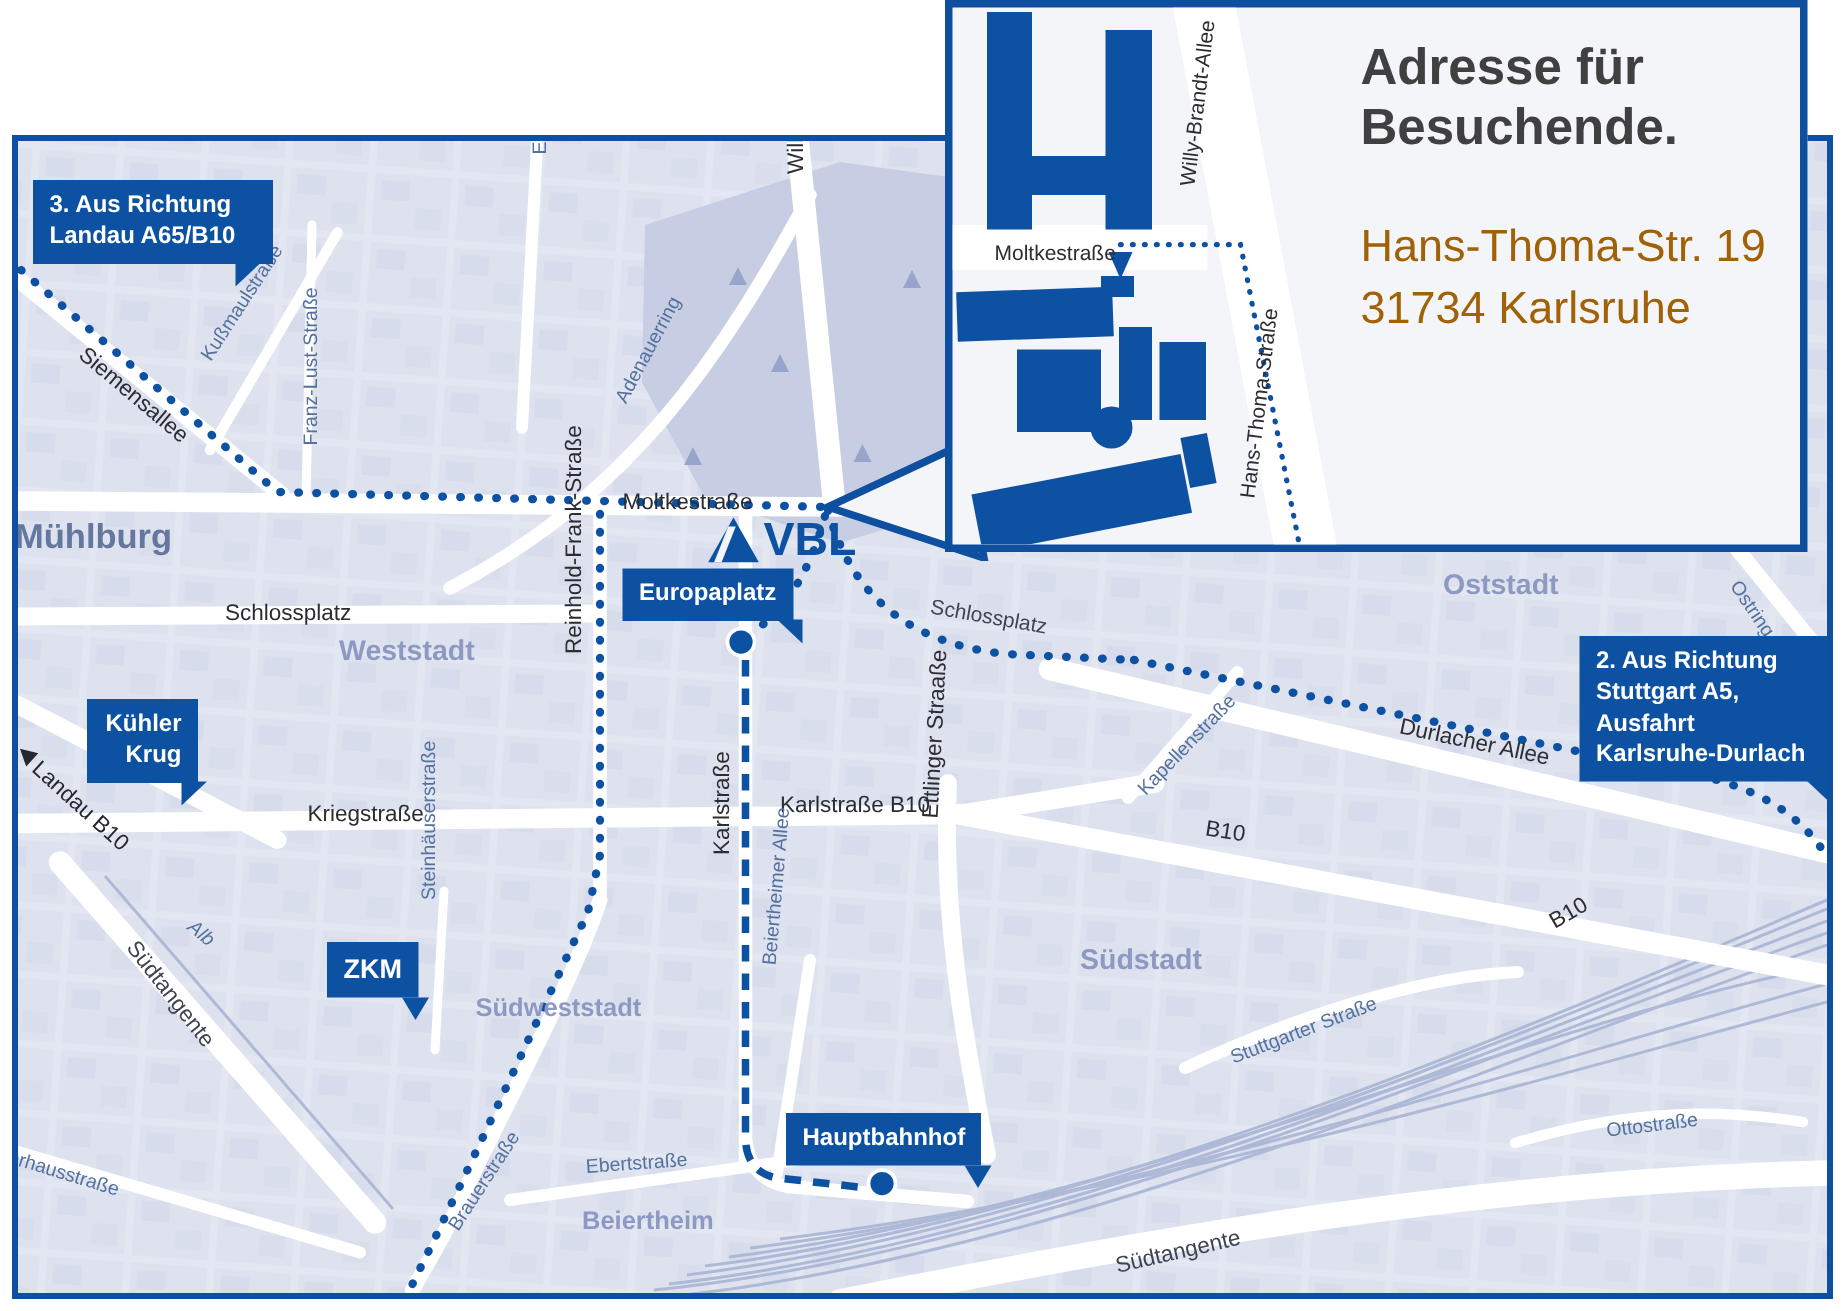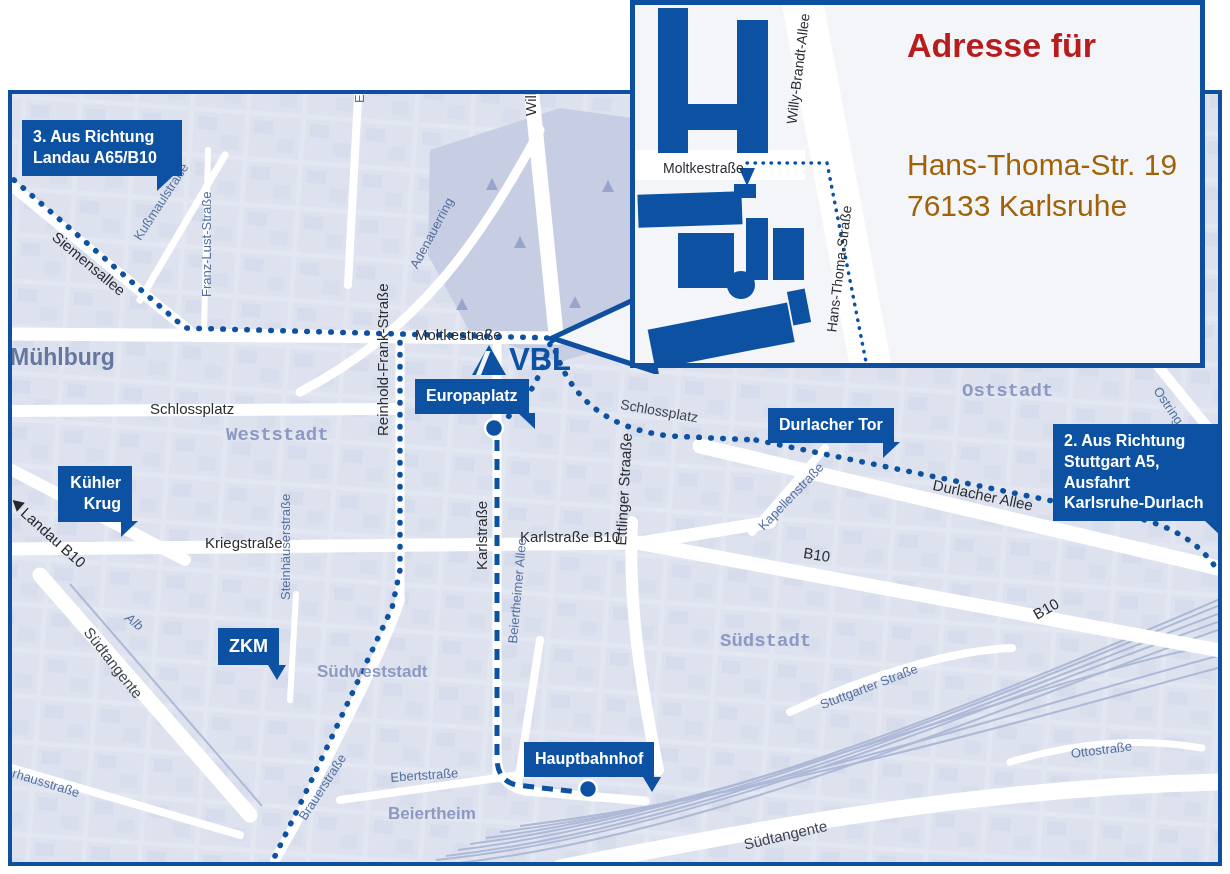--- a/index.html
+++ b/index.html
@@ -7,39 +7,39 @@
          font-family:"Liberation Sans",sans-serif;}
   
   .map-frame{position:absolute;left:8px;top:90px;width:1214px;height:776px;
              border:4px solid #0e4f9f;box-sizing:border-box;background:#e1e6f1;
              overflow:hidden;z-index:1;}
   .map-art{position:absolute;left:0;top:0;width:1206px;height:768px;}
   
   .lbl{position:absolute;white-space:nowrap;transform-origin:0 0;z-index:2;}
   .street{font-size:15px;color:#2b2d33;}
   .street-sm{font-size:13px;color:#54719f;}
-  .district{font-size:19px;font-weight:bold;color:#8d99c2;font-family:Liberation Mono, monospace;}
+  .district{font-size:19px;font-weight:bold;color:#8d99c2;}
   .district-sm{font-size:17px;font-weight:bold;color:#8d99c2;}
   .district-dk{font-size:23px;font-weight:bold;color:#66779f;}
   .italic{font-style:italic;}
   
   .callout{position:absolute;background:#0d52a2;color:#ffffff;font-weight:bold;
            font-size:16px;line-height:1.3;padding:7px 11px;z-index:3;}
   .callout::after{content:"";position:absolute;width:0;height:0;border-style:solid;bottom:-15px;}
   .tail-dl::after{border-width:16px 17px 0 0;border-color:#0d52a2 transparent transparent transparent;}
   .tail-dr::after{border-width:16px 0 0 17px;border-color:#0d52a2 transparent transparent transparent;}
   .tail-dn::after{border-width:15px 9px 0 9px;border-color:#0d52a2 transparent transparent transparent;}
   
   .vbl{position:absolute;display:flex;align-items:flex-end;gap:3px;z-index:3;}
   .vbl .word{font-size:31px;font-weight:bold;color:#0d52a2;letter-spacing:0px;line-height:1;}
   
   .inset{position:absolute;left:630px;top:0;width:575px;height:368px;box-sizing:border-box;
          background:#f3f5f9;border:5px solid #0e4f9f;z-index:5;overflow:hidden;}
   .inset-title{position:absolute;left:272px;top:20px;font-size:34px;line-height:1.18;
-               font-weight:bold;color:#b91c1c;z-index:6;}
+               font-weight:bold;color:#404040;z-index:6;}
   .inset-address{position:absolute;left:272px;top:140px;font-size:30px;line-height:1.35;
                  color:#a16207;z-index:6;}
   .inset .lbl{z-index:6;}
   .inset-street{font-size:14px;color:#2b2d33;}
   .tail-svg{position:absolute;left:540px;top:288px;width:130px;height:86px;z-index:4;}
 </style>
 </head>
 <body>
 
 <div class="stage">
@@ -185,23 +185,20 @@
     </div>
 
     <div class="callout tail-dn" style="left:206px;top:534px;font-size:18px">
       <span>ZKM</span>
     </div>
 
     <div class="callout tail-dr" style="left:403px;top:285px">
       <span>Europaplatz</span>
     </div>
 
-    <div class="callout tail-dl" style="left:756px;top:314px">
-      <span>Durlacher Tor</span>
-    </div>
 
     <div class="callout tail-dr" style="left:1041px;top:330px;width:146px">
       <span>2. Aus Richtung</span><br>
       <span>Stuttgart A5,</span><br>
       <span>Ausfahrt</span><br>
       <span>Karlsruhe-Durlach</span>
     </div>
 
 
     <div class="callout tail-dn" style="left:512px;top:648px">
@@ -244,20 +241,21 @@
       </g>
       <polygon points="109,168 125,168 117,186" fill="#0d52a2"></polygon>
     </svg>
 
     <span class="lbl inset-street" style="left:28px;top:155px">Moltkestraße</span>
     <span class="lbl inset-street" style="left:155px;top:8px;writing-mode:vertical-rl;transform:rotate(187deg);transform-origin:50% 50%">Willy-Brandt-Allee</span>
     <span class="lbl inset-street" style="left:196px;top:200px;writing-mode:vertical-rl;transform:rotate(187deg);transform-origin:50% 50%">Hans-Thoma-Straße</span>
 
     <div class="inset-title">
       <span>Adresse für</span><br>
+      <span>Besuchende.</span>
     </div>
     <div class="inset-address">
       <span>Hans-Thoma-Str. 19</span><br>
-      <span>76133 Karlsruhe</span>
+      <span>31734 Karlsruhe</span>
     </div>
   </div>
 
 </div>
 
 </body></html>

